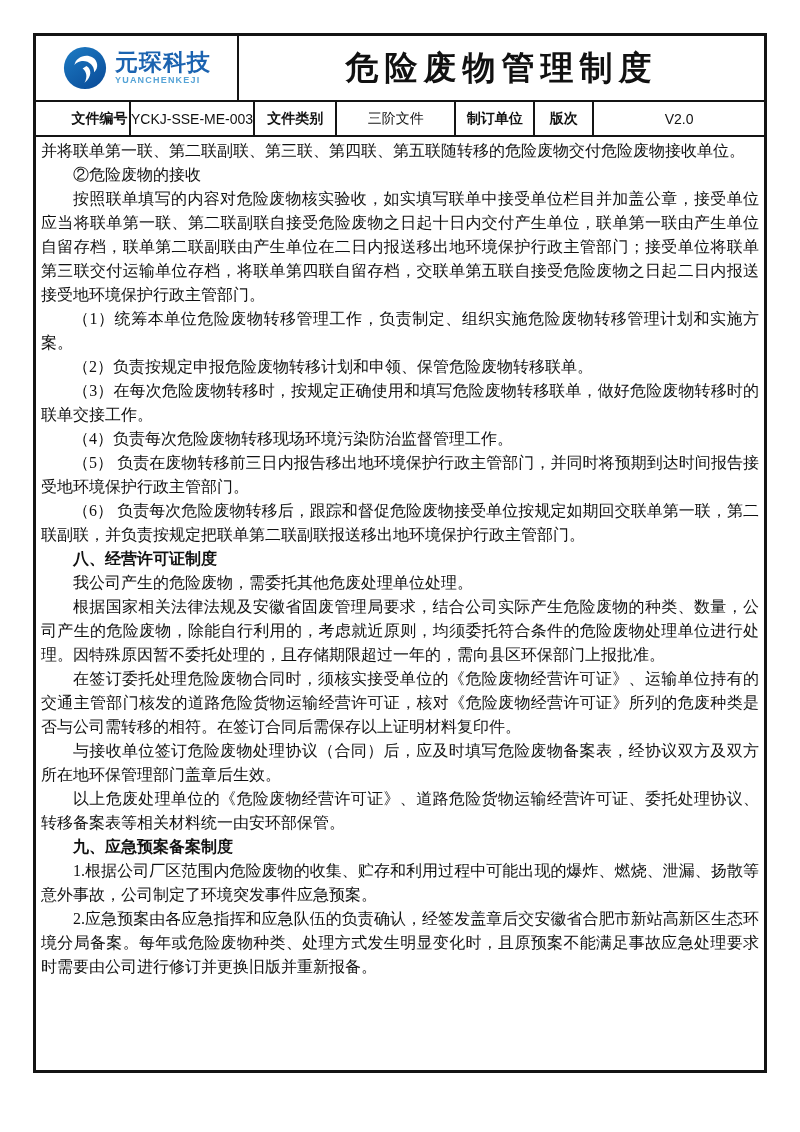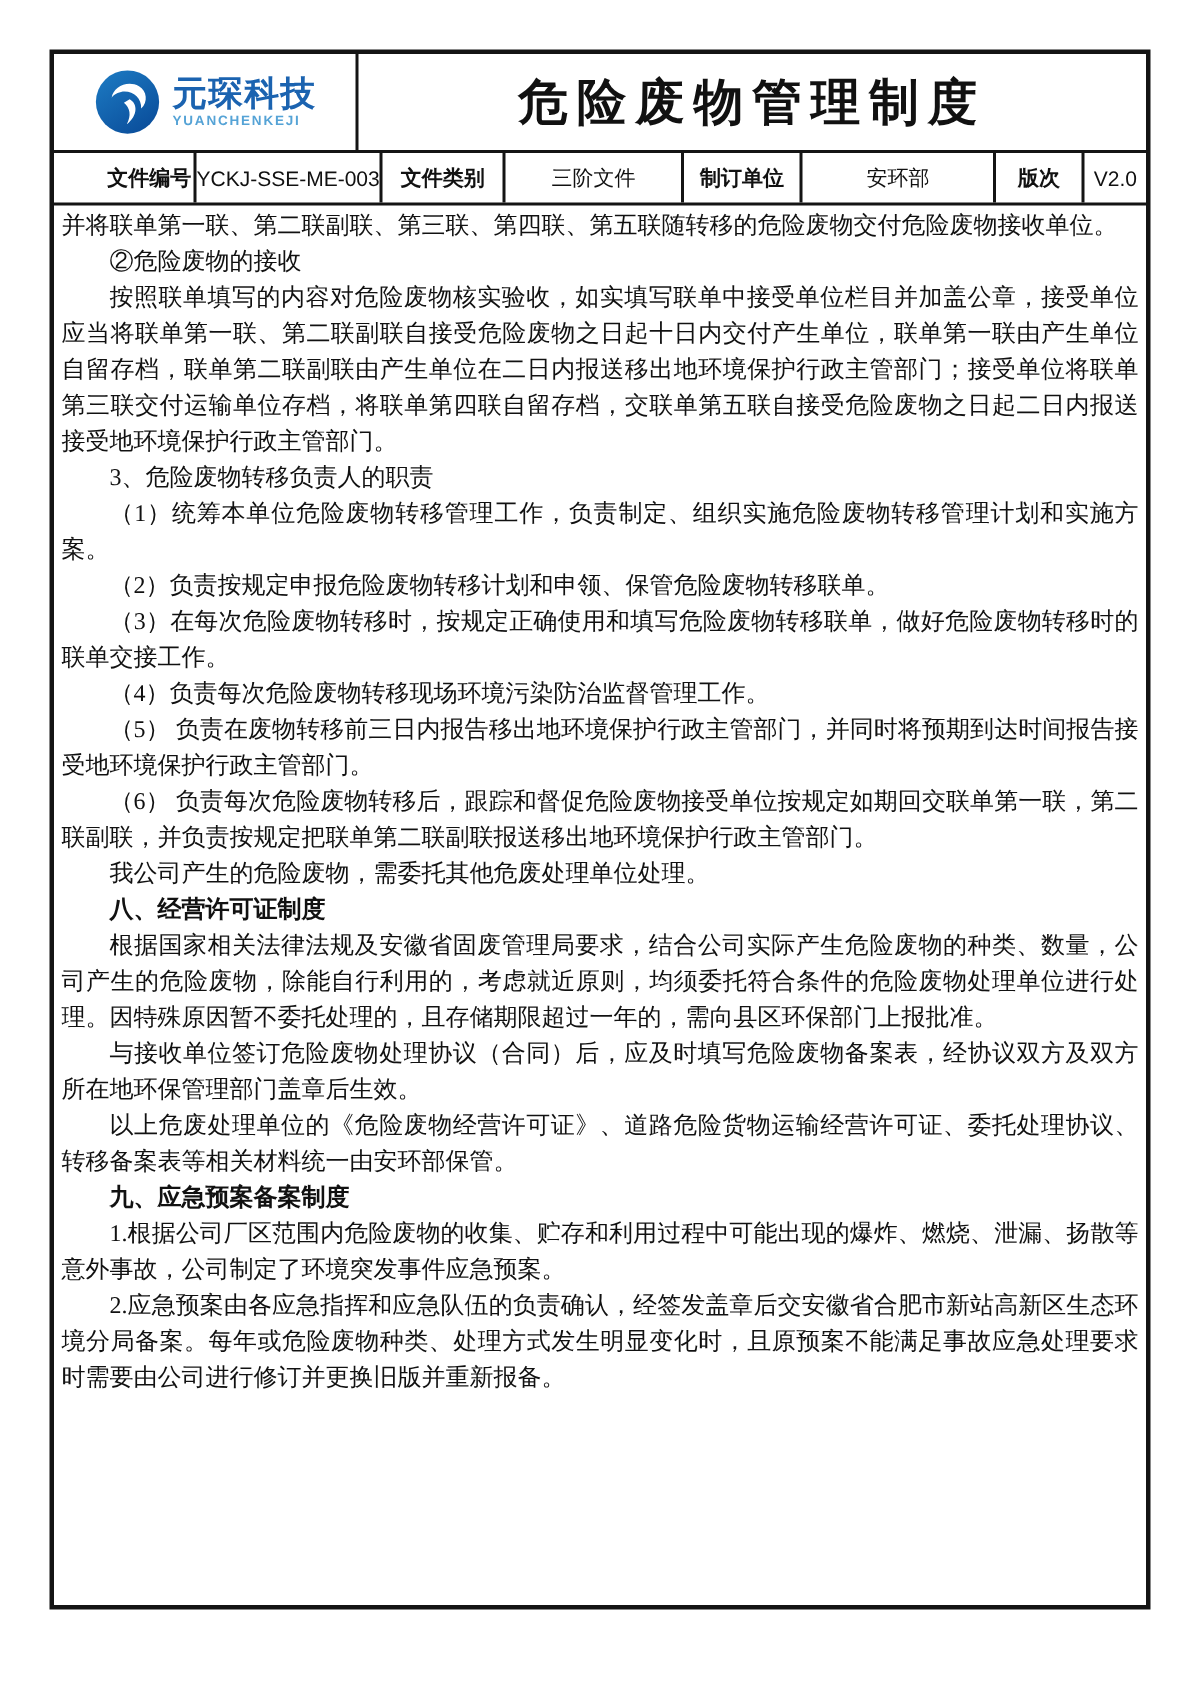--- a/index.html
+++ b/index.html
@@ -106,39 +106,38 @@
         <h1 class="doc-title">危险废物管理制度</h1>
       </div>
     </div>
 
     <div class="meta-row">
       <div class="meta-cell meta-label w1">文件编号</div>
       <div class="meta-cell w2">YCKJ-SSE-ME-003</div>
       <div class="meta-cell meta-label w3">文件类别</div>
       <div class="meta-cell w4">三阶文件</div>
       <div class="meta-cell meta-label w5">制订单位</div>
-      <div class="meta-cell w6">安环部</div>
       <div class="meta-cell meta-label w7">版次</div>
       <div class="meta-cell w8">V2.0</div>
     </div>
 
     <div class="body-area" id="body-paragraphs">
         <p class="para continuation">并将联单第一联、第二联副联、第三联、第四联、第五联随转移的危险废物交付危险废物接收单位。</p>
         <p class="para indent">②危险废物的接收</p>
         <p class="para indent">按照联单填写的内容对危险废物核实验收，如实填写联单中接受单位栏目并加盖公章，接受单位应当将联单第一联、第二联副联自接受危险废物之日起十日内交付产生单位，联单第一联由产生单位自留存档，联单第二联副联由产生单位在二日内报送移出地环境保护行政主管部门；接受单位将联单第三联交付运输单位存档，将联单第四联自留存档，交联单第五联自接受危险废物之日起二日内报送接受地环境保护行政主管部门。</p>
-        <p class="para indent">3、危险废物转移负责人的职责</p>
         <p class="para indent">（1）统筹本单位危险废物转移管理工作，负责制定、组织实施危险废物转移管理计划和实施方案。</p>
         <p class="para indent">（2）负责按规定申报危险废物转移计划和申领、保管危险废物转移联单。</p>
         <p class="para indent">（3）在每次危险废物转移时，按规定正确使用和填写危险废物转移联单，做好危险废物转移时的联单交接工作。</p>
         <p class="para indent">（4）负责每次危险废物转移现场环境污染防治监督管理工作。</p>
         <p class="para indent">（5） 负责在废物转移前三日内报告移出地环境保护行政主管部门，并同时将预期到达时间报告接受地环境保护行政主管部门。</p>
         <p class="para indent">（6） 负责每次危险废物转移后，跟踪和督促危险废物接受单位按规定如期回交联单第一联，第二联副联，并负责按规定把联单第二联副联报送移出地环境保护行政主管部门。</p>
+        <p class="para heading">八、经营许可证制度</p>
         <p class="para indent">我公司产生的危险废物，需委托其他危废处理单位处理。</p>
-        <p class="para heading">八、经营许可证制度</p>
         <p class="para indent">根据国家相关法律法规及安徽省固废管理局要求，结合公司实际产生危险废物的种类、数量，公司产生的危险废物，除能自行利用的，考虑就近原则，均须委托符合条件的危险废物处理单位进行处理。因特殊原因暂不委托处理的，且存储期限超过一年的，需向县区环保部门上报批准。</p>
+        <p class="para indent">在签订委托处理危险废物合同时，须核实接受单位的《危险废物经营许可证》、运输单位持有的交通主管部门核发的道路危险货物运输经营许可证，核对《危险废物经营许可证》所列的危废种类是否与公司需转移的相符。在签订合同后需保存以上证明材料复印件。</p>
         <p class="para indent">与接收单位签订危险废物处理协议（合同）后，应及时填写危险废物备案表，经协议双方及双方所在地环保管理部门盖章后生效。</p>
         <p class="para indent">以上危废处理单位的《危险废物经营许可证》、道路危险货物运输经营许可证、委托处理协议、转移备案表等相关材料统一由安环部保管。</p>
         <p class="para heading">九、应急预案备案制度</p>
         <p class="para indent">1.根据公司厂区范围内危险废物的收集、贮存和利用过程中可能出现的爆炸、燃烧、泄漏、扬散等意外事故，公司制定了环境突发事件应急预案。</p>
         <p class="para indent">2.应急预案由各应急指挥和应急队伍的负责确认，经签发盖章后交安徽省合肥市新站高新区生态环境分局备案。每年或危险废物种类、处理方式发生明显变化时，且原预案不能满足事故应急处理要求时需要由公司进行修订并更换旧版并重新报备。</p>
       </div>
 
   </div>
 </div>
 

